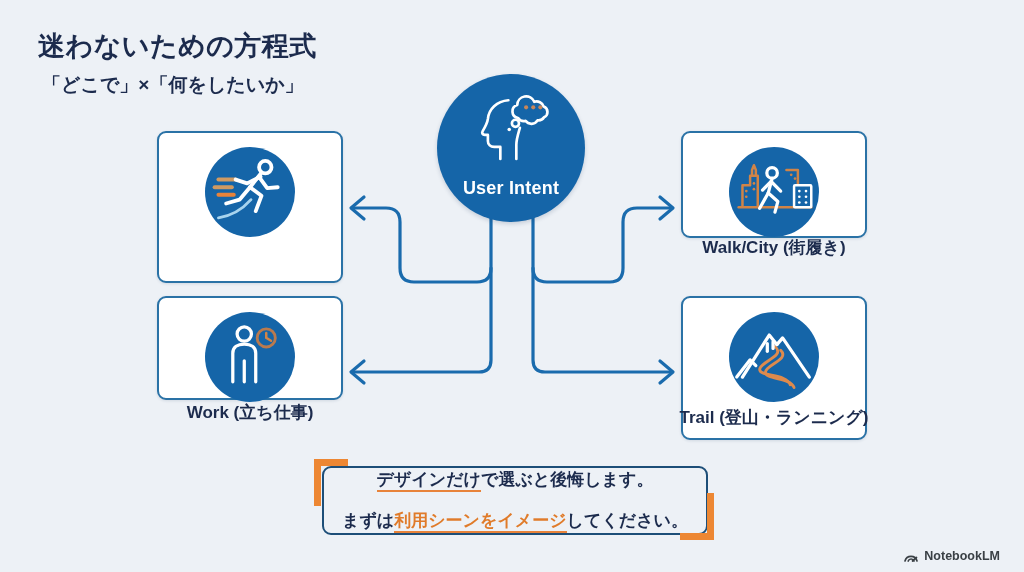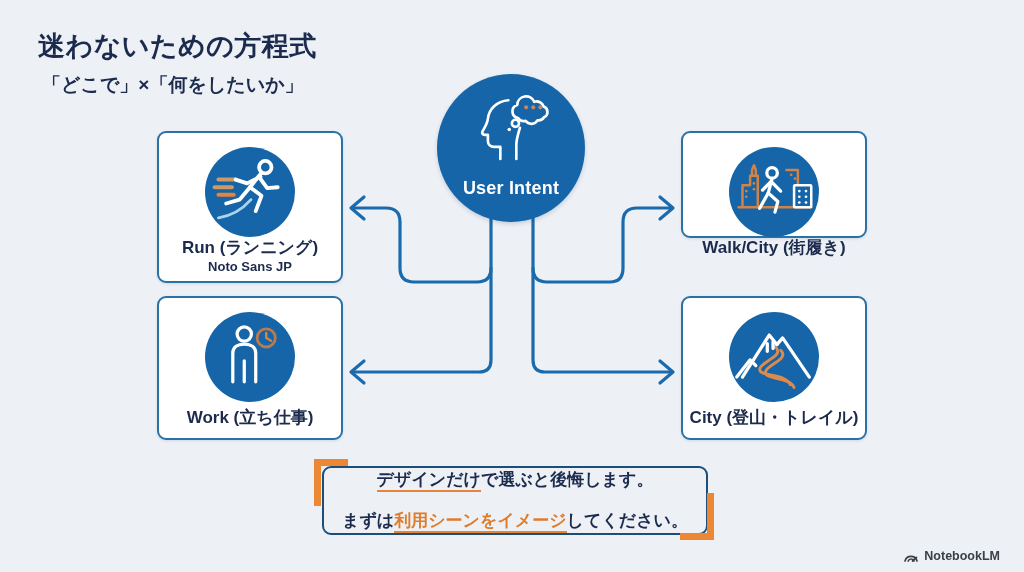--- a/index.html
+++ b/index.html
@@ -26,21 +26,21 @@
     background:var(--blue);z-index:2;display:flex;flex-direction:column;align-items:center;
     box-shadow:0 2px 4px rgba(20,50,90,.18);}
   .center-node .node-icon{margin-top:12px;}
   .center-label{margin-top:12px;font-size:18px;font-weight:700;color:#ffffff;letter-spacing:.2px;}
 
   .card{position:absolute;width:186px;background:#ffffff;border:2px solid var(--card-border);
     border-radius:9px;z-index:2;display:flex;flex-direction:column;align-items:center;
     box-shadow:0 1px 3px rgba(20,50,90,.12);}
   .card-run{left:157px;top:131px;height:152px;}
   .card-walk{left:681px;top:131px;height:107px;}
-  .card-work{left:157px;top:296px;height:144px;}
+  .card-work{left:157px;top:296px;height:104px;}
   .card-trail{left:681px;top:296px;height:144px;}
   .icon-circle{width:90px;height:90px;border-radius:50%;background:var(--blue);
     display:flex;align-items:center;justify-content:center;margin-top:14px;flex-shrink:0;}
   .card-text{margin-top:auto;margin-bottom:10px;text-align:center;line-height:1.25;}
   .card-label{font-size:17px;font-weight:700;color:var(--navy);white-space:nowrap;}
   .card-sublabel{font-size:13px;font-weight:700;color:var(--navy);margin-top:1px;}
 
   .callout{position:absolute;left:322px;top:466px;width:386px;height:69px;
     border:2.5px solid var(--callout-border);border-radius:9px;z-index:2;
     display:flex;flex-direction:column;align-items:center;justify-content:center;gap:14px;
@@ -108,24 +108,20 @@
         <g fill="none" stroke="#ffffff" stroke-width="4" stroke-linecap="round" stroke-linejoin="round">
           <circle cx="61" cy="19" r="6.5"></circle>
           <path d="M 56 26 L 45 40"></path>
           <path d="M 56 29 L 42 36 L 30 32"></path>
           <path d="M 55 30 L 63 41 L 74 40"></path>
           <path d="M 45 40 L 57 49 L 51 65"></path>
           <path d="M 45 40 L 34 53 L 20 57"></path>
         </g>
       </svg>
     </div>
-    <div class="card-text">
-      <div class="card-label">Run (ランニング)</div>
-      <div class="card-sublabel">Noto Sans JP</div>
-    </div>
   </div>
 
   <div class="card card-walk">
     <div class="icon-circle">
       <svg width="86" height="86" viewBox="0 0 90 90">
         <g fill="none" stroke="#d08447" stroke-width="2.6" stroke-linecap="round" stroke-linejoin="round">
           <path d="M 12 60 V 38 H 20 V 28 H 28 V 60"></path>
           <path d="M 22 28 V 22 L 24 17 L 26 22 V 28"></path>
           <path d="M 58 22 H 70 V 36"></path>
           <path d="M 8 61 H 84"></path>
@@ -191,21 +187,21 @@
         <g fill="none" stroke="#ffffff" stroke-width="3.4" stroke-linecap="round" stroke-linejoin="round">
           <path d="M 6 66 L 20 48 L 26 54"></path>
           <path d="M 12 66 L 40 22 L 48 32"></path>
           <path d="M 48 32 L 54 25 L 82 66"></path>
           <path d="M 38 31 L 38 39"></path>
           <path d="M 44 29 L 44 36"></path>
         </g>
       </svg>
     </div>
     <div class="card-text">
-      <div class="card-label">City (登山・トレイル)</div>
+      <div class="card-label">Trail (登山・ランニング)</div>
     </div>
   </div>
 
   <div class="callout">
     <div class="callout-line"><span class="hl-underline">デザインだけ</span><span>で選ぶと後悔します。</span></div>
     <div class="callout-line"><span>まずは</span><span class="hl-orange hl-underline">利用シーンをイメージ</span><span>してください。</span></div>
   </div>
   <div class="bracket bracket-tl"></div>
   <div class="bracket bracket-br"></div>
 

